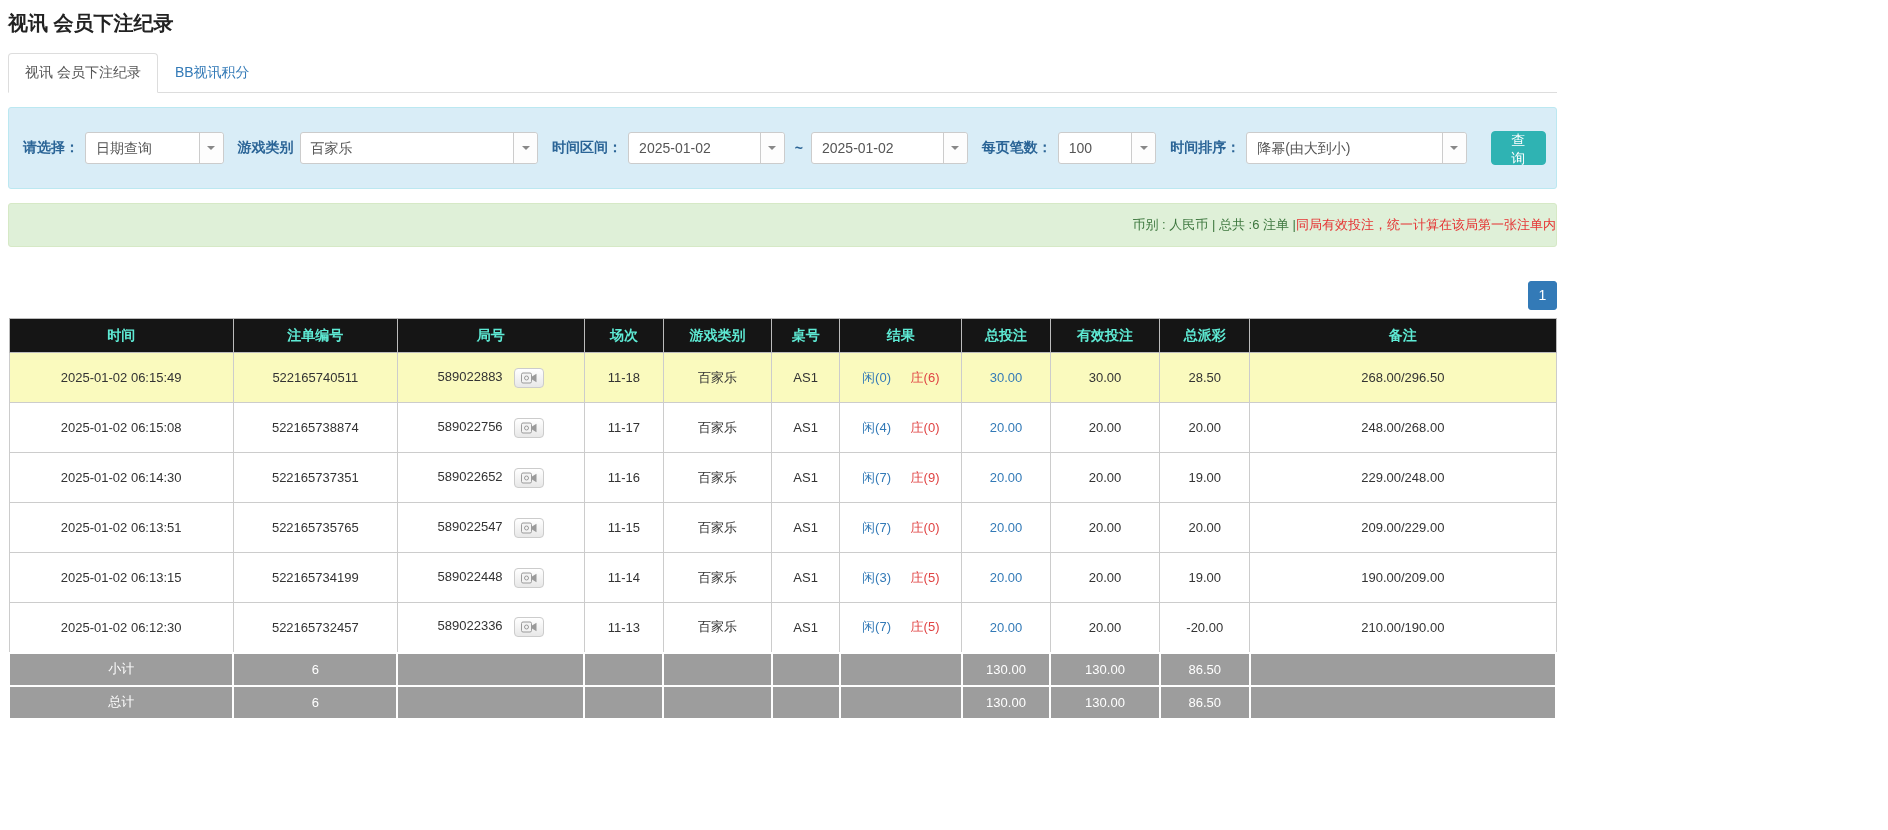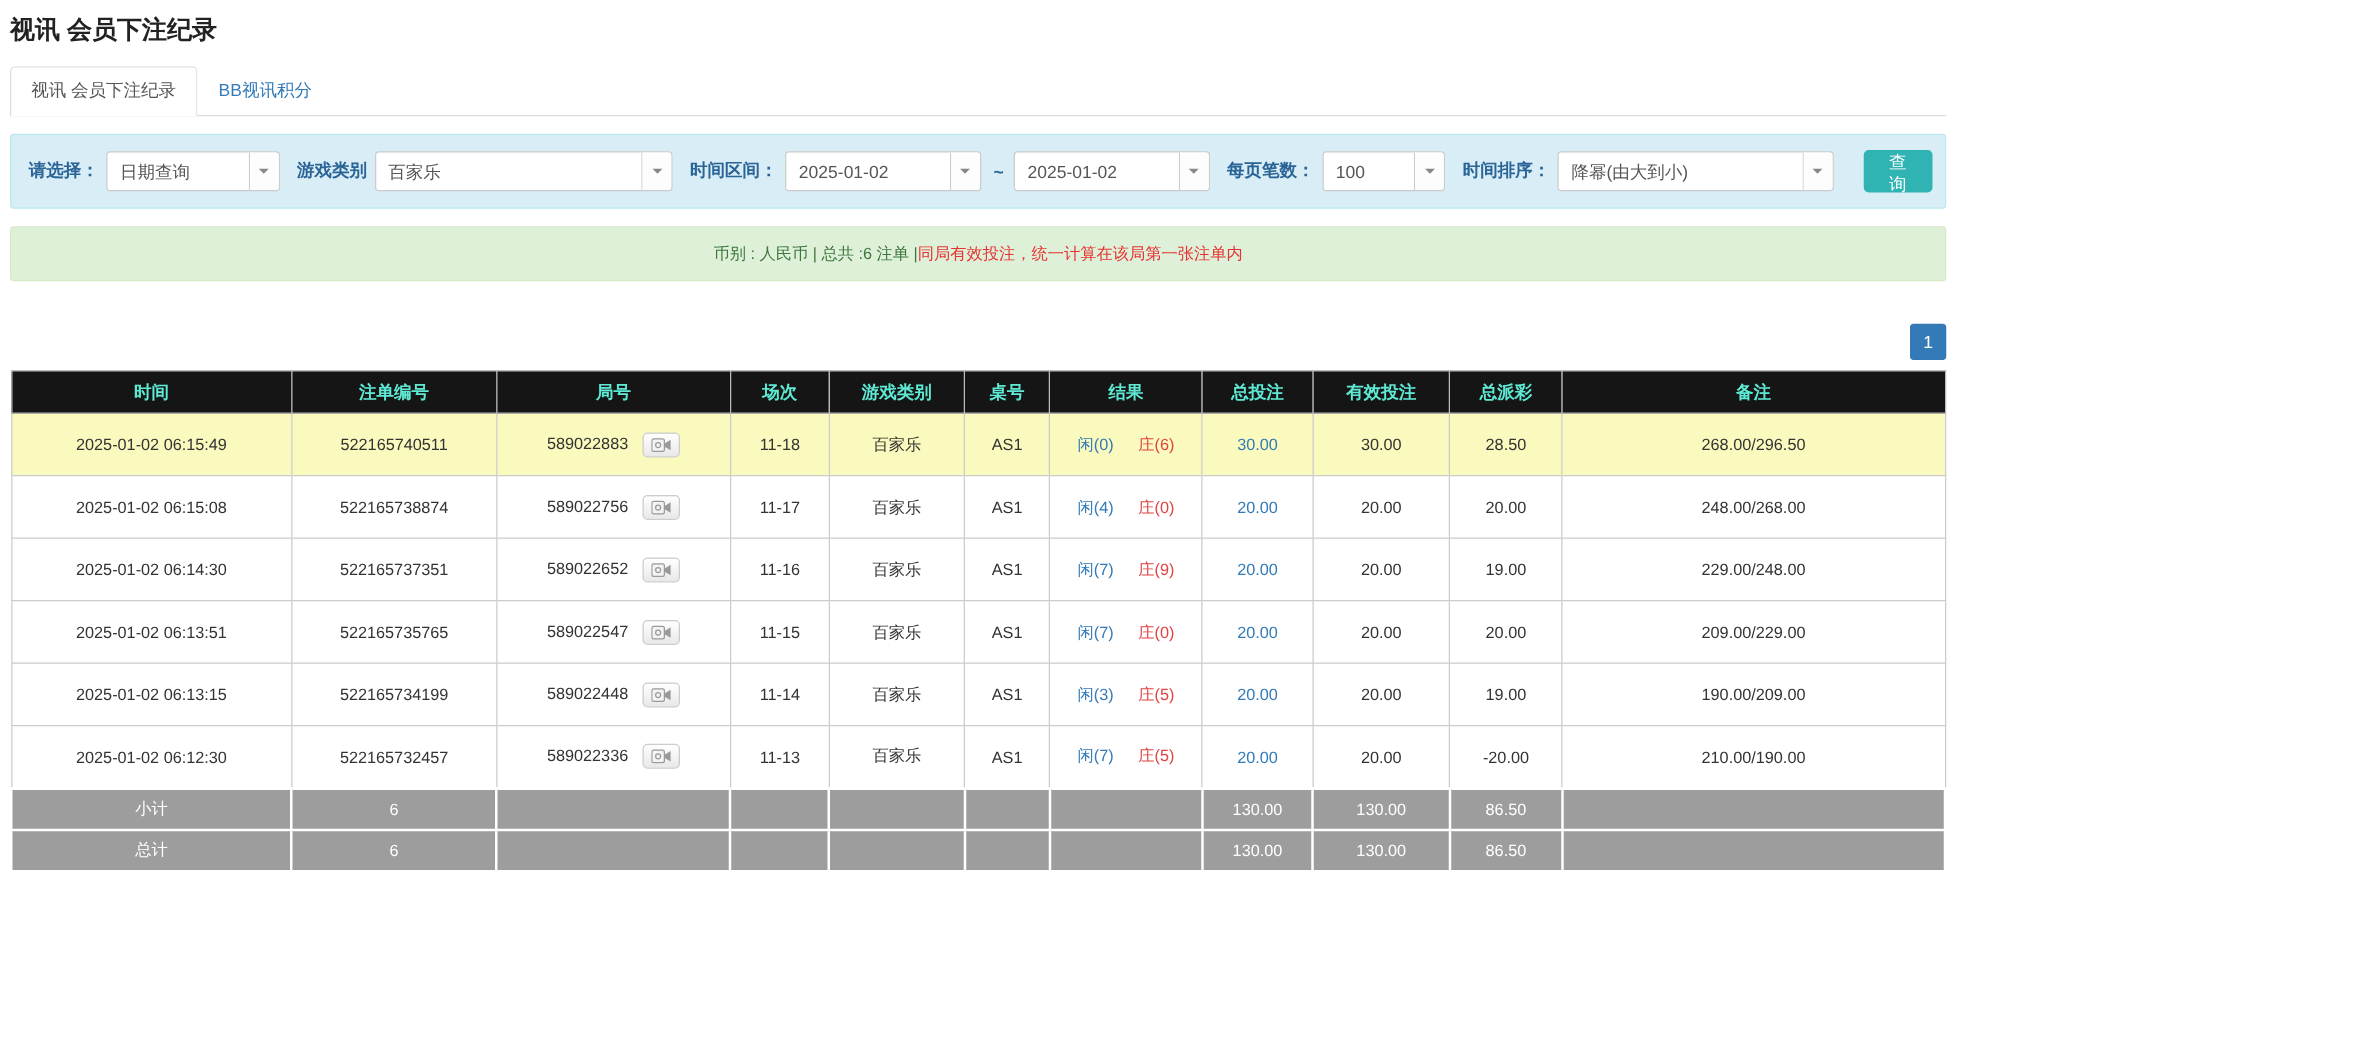--- a/index.html
+++ b/index.html
@@ -40,21 +40,21 @@
   .tab.active{
     background:#fff;border-color:#ddd;border-bottom-color:#fff;color:#555;
   }
 
   
   .filter-bar{
     margin-top:14px;
     background:var(--filter-bg);
     border:1px solid var(--filter-border);
     border-radius:3px;
-    padding:12px 10px;
+    padding:23px 10px;
     display:flex;align-items:center;
     font-size:14px;
   }
   .flabel{font-weight:bold;color:var(--filter-label);margin:0 6px 0 4px;white-space:nowrap;}
   .sel{
     display:inline-flex;align-items:stretch;background:#fff;
     border:1px solid #ccc;border-radius:3px;height:32px;margin-right:10px;
     cursor:pointer;
   }
   .sel-text{flex:1;padding:0 10px;line-height:30px;color:#555;font-size:14px;white-space:nowrap;overflow:hidden;}
@@ -75,22 +75,22 @@
     border-radius:4px;font-size:14px;cursor:pointer;
     font-family:Liberation Mono, monospace;
   }
 
   
   .summary-bar{
     margin-top:14px;
     background:var(--summary-bg);
     border:1px solid var(--summary-border);
     border-radius:3px;
-    padding:12px 24px;
-    display:flex;justify-content:center;align-items:center;
+    padding:12px 0;
+    display:flex;justify-content:flex-end;align-items:center;
     font-size:13px;
   }
   .summary-left{color:var(--summary-text);}
   .summary-right{color:var(--notice-red);}
 
   
   .pagination{margin-top:34px;margin-bottom:8px;text-align:right;}
   .page-btn{
     display:inline-block;min-width:29px;height:29px;line-height:27px;text-align:center;
     background:var(--accent);border:1px solid var(--accent);color:#fff;

